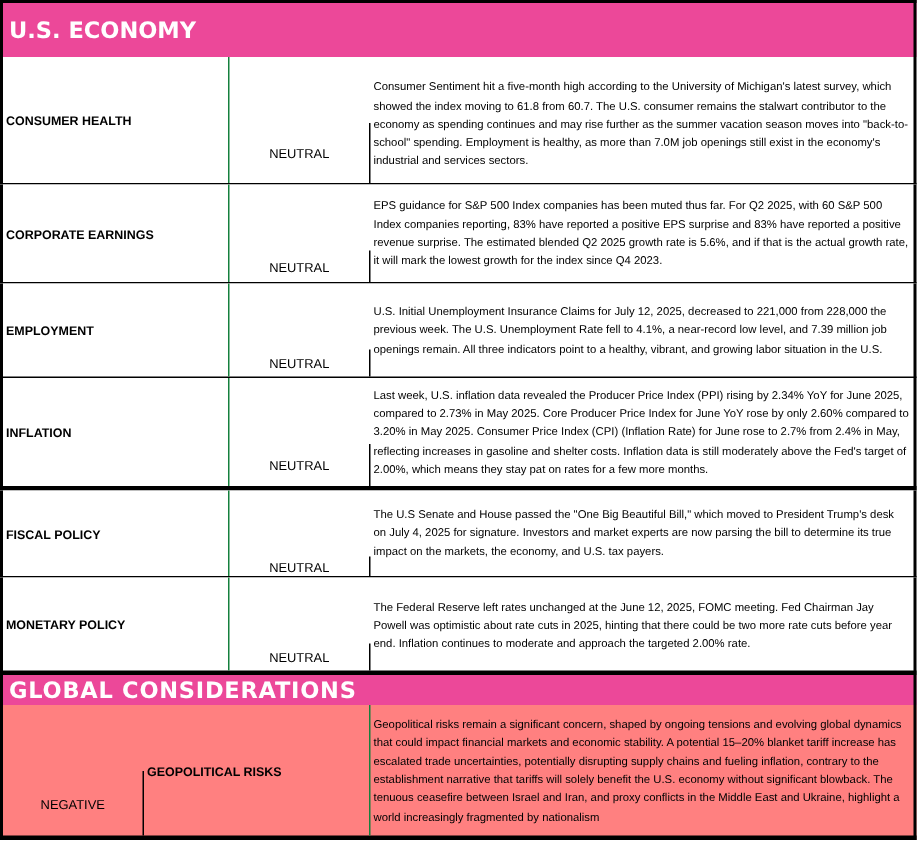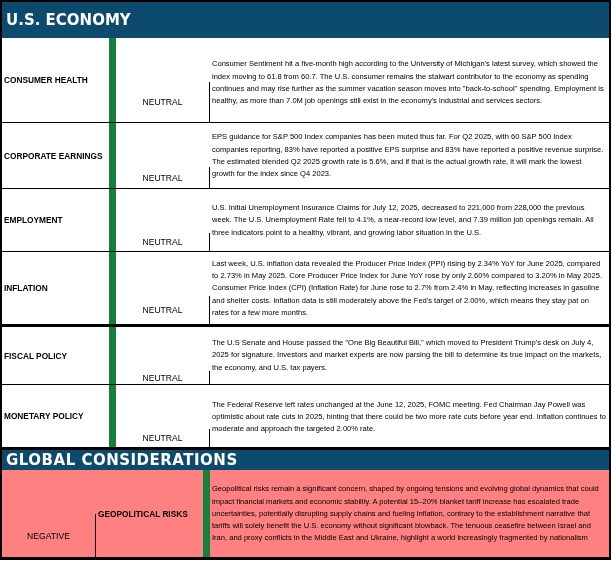--- a/index.html
+++ b/index.html
@@ -1,29 +1,29 @@
 <!DOCTYPE html>
 <html><head>
 <meta charset="utf-8">
 <style>
   html, body { margin: 0; padding: 0; background: #ffffff; }
   body { width: 612px; height: 563px; overflow: hidden; position: relative; font-family: "Liberation Sans", sans-serif; }
   .sheet { position: absolute; left: 0; top: 0; width: 611px; }
   .section-header {
-    background: #0c4a6e; color: #ffffff; font-family: "DejaVu Sans", sans-serif;
+    background: #ec4899; color: #ffffff; font-family: "DejaVu Sans", sans-serif;
     font-weight: bold; border-left: 2px solid #000; border-right: 2px solid #000;
     box-sizing: border-box; display: flex; align-items: center; padding-left: 4px;
   }
   .hdr-us { position: absolute; left: 0; top: 0; width: 611px; height: 38px; font-size: 15px; border-top: 2px solid #000; }
   .hdr-global { position: absolute; left: 0; top: 450px; width: 611px; height: 20px; font-size: 15px; letter-spacing: 0.5px; }
   .row { position: absolute; left: 0; width: 611px; box-sizing: border-box; display: flex; border-left: 2px solid #000; border-right: 2px solid #000; border-bottom: 1px solid #000; background: #ffffff; }
   .row.thick-bottom { border-bottom: 3px solid #000; }
   .row.negative { background: #ff8080; }
   .cell { box-sizing: border-box; display: flex; align-items: center; color: #000; }
-  .c-label { width: 114px; border-right: 7px solid #15803d; font-weight: bold; font-size: 8.3px; padding-left: 2px; }
+  .c-label { width: 151px; border-right: 1px solid #15803d; font-weight: bold; font-size: 8.3px; padding-left: 2px; }
   .c-status { width: 94px; border-right: 1px solid #000; justify-content: center; font-size: 8.6px; margin-top: 44px; }
   .c-desc { flex: 1; font-size: 7.55px; line-height: 12.3px; padding: 0 3px 0 2px; align-items: center; }
   .c-desc.mid { align-items: center; }
 </style>
 </head>
 <body>
 
 <div class="sheet">
 
   <div class="section-header hdr-us">

